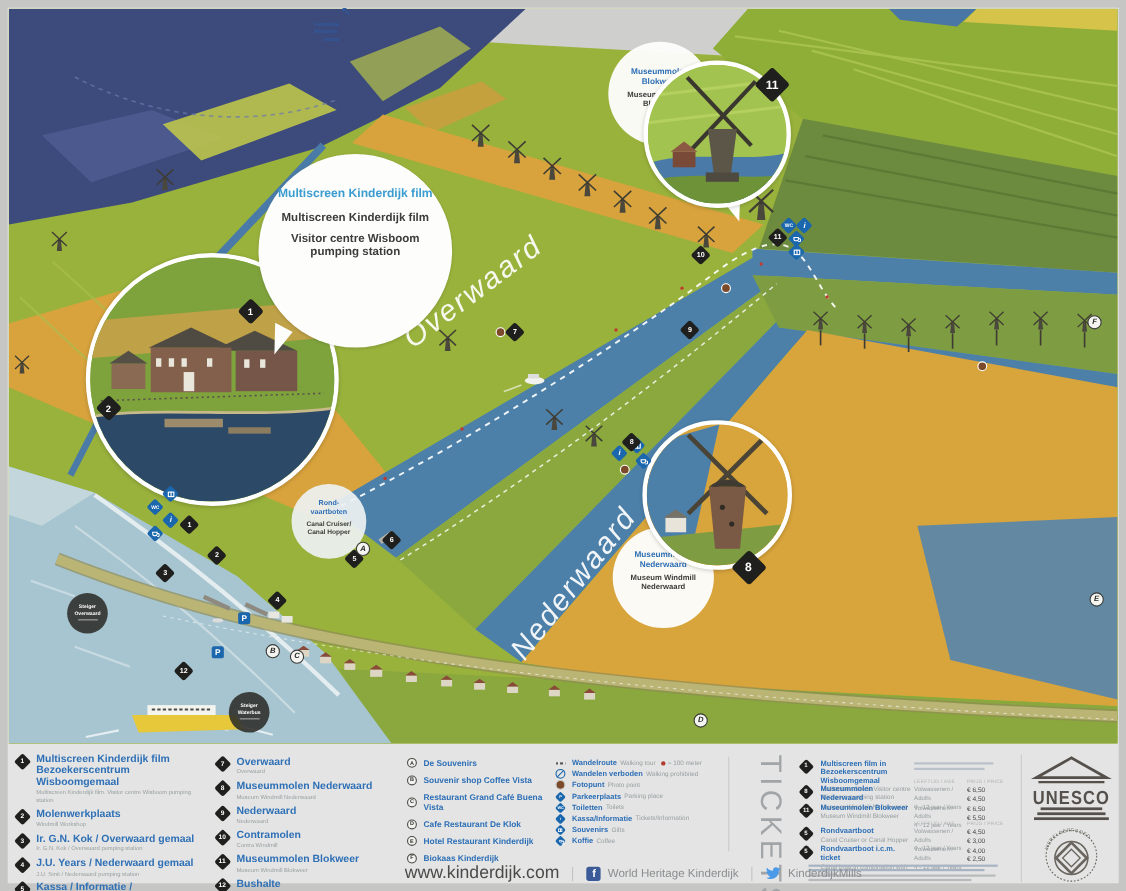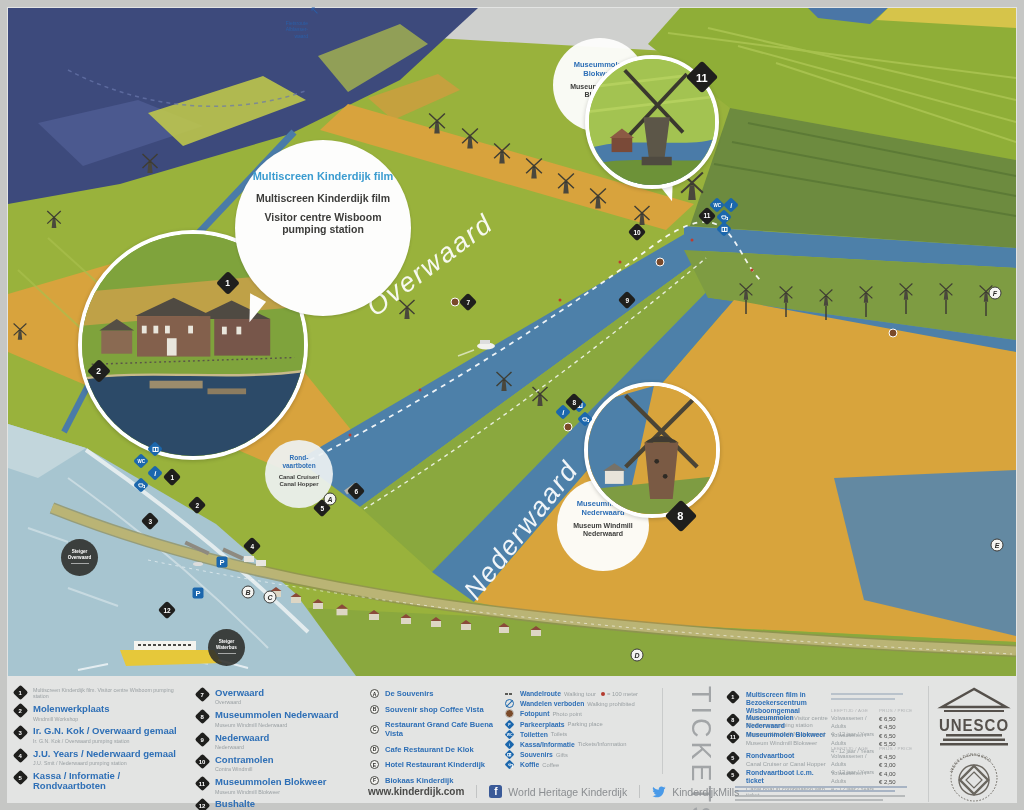--- a/index.html
+++ b/index.html
@@ -122,21 +122,21 @@
   .nbar { display:block; height:2px; background:#b9c2cb; margin-bottom:2.5px; }
   .fine { position:absolute; left:10px; top:102px; }
   .fbar { display:block; height:2px; margin-bottom:2px; background:#a8b4c4; }
   .fbar.g { background:#b7babb; }
 
   
   .unesco { position:absolute; left:936px; top:686px; width:76px; height:118px; z-index:2; }
 
   
   .footer { position:absolute; left:368px; top:785px; display:flex; align-items:center; z-index:2; }
-  .f-url { color:#4a4a48; font-weight:bold; font-size:10px;text-align:center; }
+  .f-url { color:#4a4a48; font-weight:normal; font-size:16px;text-align:center; }
   .f-sep { width:1px; height:13px; background:#c2c4c4; margin:0 12px; }
   .f-fb { width:13px; height:13px; background:#3a5a98; border-radius:2.5px; color:#fff; font-weight:bold; font-size:10px; text-align:center; line-height:13px; margin-right:6px; }
   .f-gray { color:#8b8e91; font-size:10.5px; }
   .f-tw { margin-right:6px; display:flex; }
 </style>
 </head>
 <body>
 
 <div class="page">
   <div class="poster"></div>
@@ -539,20 +539,21 @@
       </div>
     </div>
 
   <div class="legend-col" style="left:14px; top:686px; width:172px;">
 
   <div class="lg-item">
         <span class="lg-dm">
           <i>1</i>
         </span>
         <div>
+          <div class="lg-label">Multiscreen Kinderdijk film Bezoekerscentrum Wisboomgemaal</div>
           <div class="lg-sub">Multiscreen Kinderdijk film. Visitor centre Wisboom pumping station</div>
         </div>
       </div>
       <div class="lg-item">
         <span class="lg-dm">
           <i>2</i>
         </span>
         <div>
           <div class="lg-label">Molenwerkplaats</div>
           <div class="lg-sub">Windmill Workshop</div>

